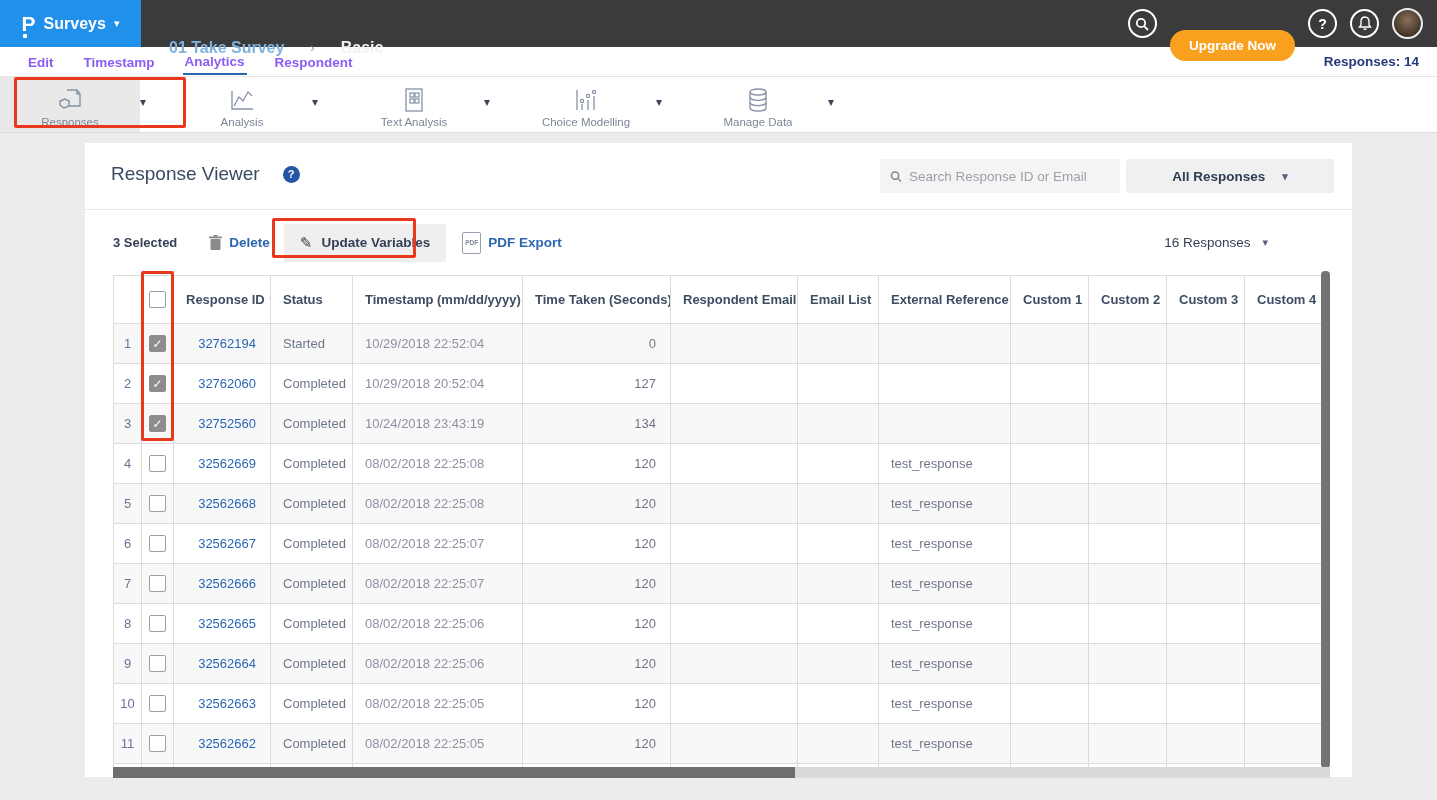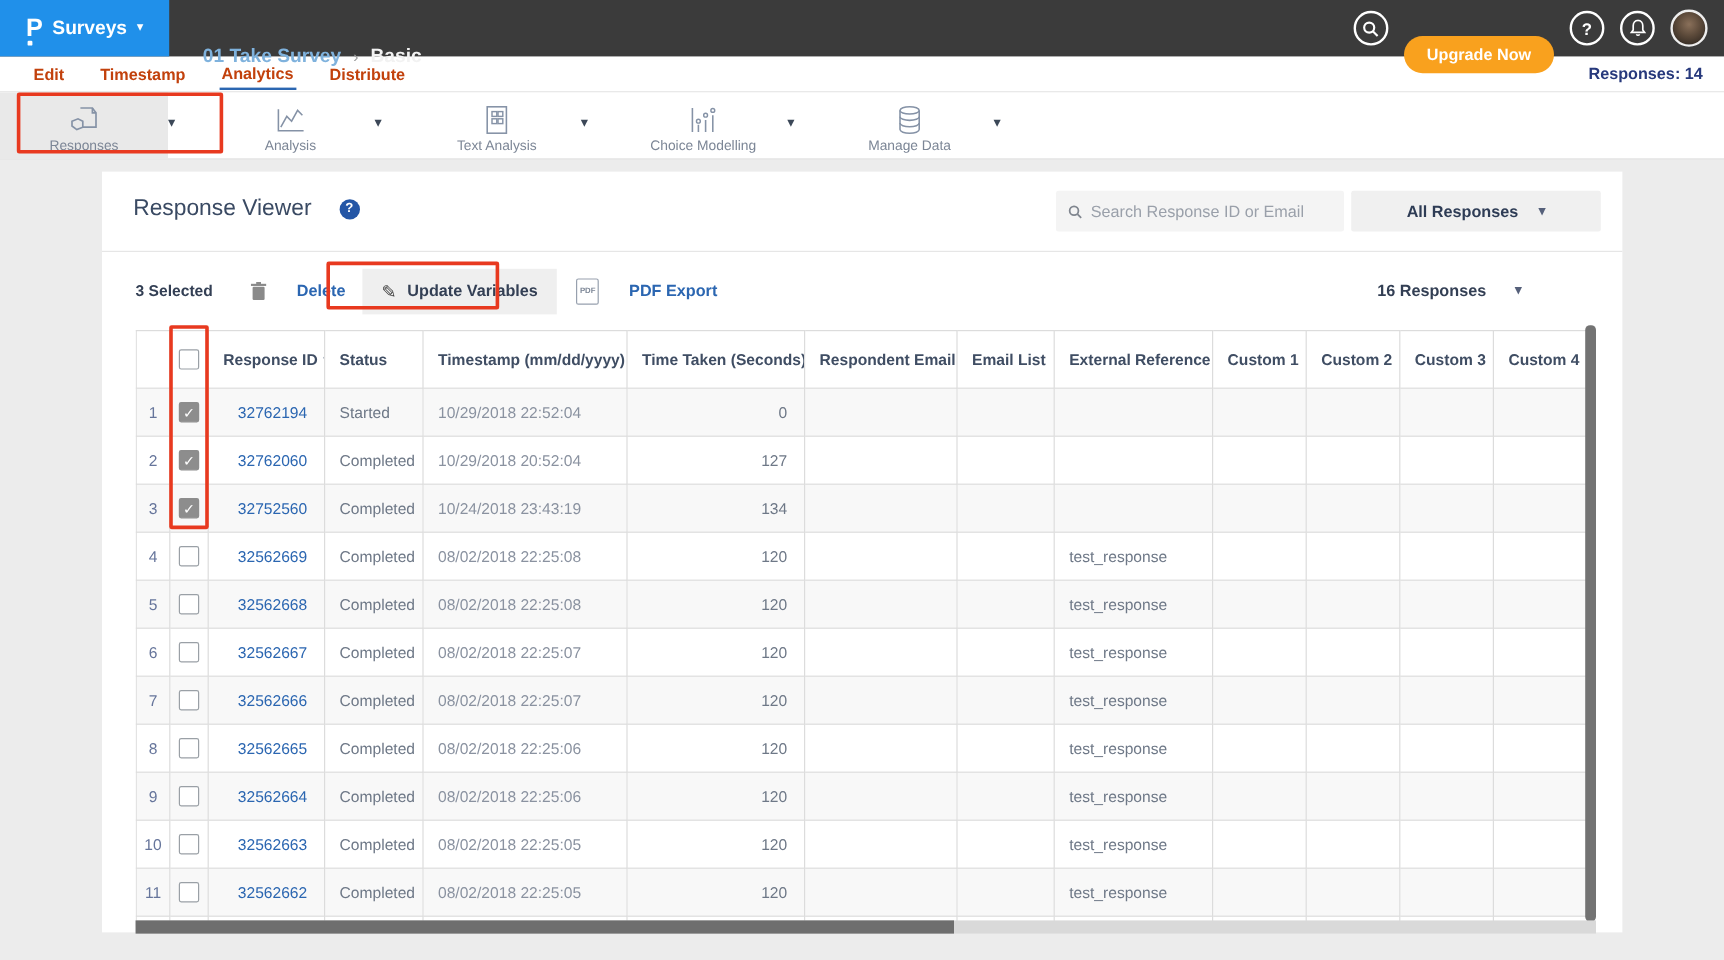--- a/index.html
+++ b/index.html
@@ -10,37 +10,37 @@
   .topbar { position:absolute; left:0; top:0; width:1437px; height:47px;
     background:#3b3b3b; display:flex; align-items:center; z-index:5; }
   .logo-area { width:141px; height:47px; background:#2090ea; display:flex;
     align-items:center; justify-content:center; gap:8px; cursor:pointer; }
   .logo-p { position:relative; color:#fff; font-size:21px; font-weight:700; line-height:1; }
   .logo-p::after { content:""; position:absolute; left:1px; bottom:-4px; width:4px; height:4px;
     background:#fff; border-radius:1px; }
   .logo-label { color:#fff; font-size:16px; font-weight:700; }
   .caret { font-size:11px; line-height:1; }
   .logo-area .caret { color:#fff; }
-  .crumbs { display:flex; align-items:center; gap:10px; margin-left:28px; font-size:16px;margin-top:48px; }
+  .crumbs { display:flex; align-items:center; gap:26px; margin-left:28px; font-size:16px;margin-top:48px; }
   .crumb-survey { color:#7fb2dd; font-weight:700; cursor:pointer; }
   .crumb-sep { color:#9b9b9b; font-size:13px; }
   .crumb-page { color:#f2f2f2; font-weight:700; }
   .topbar-right { margin-left:auto; display:flex; align-items:center; gap:13px; padding-right:14px; }
   .circle-btn { width:29px; height:29px; border:2px solid #fff; border-radius:50%;
     display:flex; align-items:center; justify-content:center; color:#fff;
     font-weight:700; font-size:14px; cursor:pointer; background:transparent; }
   .upgrade-btn { background:#f9a11e; color:#fff; font-weight:700; font-size:13.5px;
     border:none; border-radius:16px; padding:8px 19px; cursor:pointer;margin-top:44px; }
   .avatar { width:31px; height:31px; border-radius:50%; border:2px solid #eee; overflow:hidden;
     background:radial-gradient(circle at 50% 38%, #8a705a 0%, #5c4a3a 45%, #241f1b 100%); cursor:pointer; }
 
   
   .nav2 { position:absolute; left:0; top:47px; width:1437px; height:30px; background:#fff;
     display:flex; align-items:center; border-bottom:1px solid #e4e4e4; z-index:4; }
-  .nav-link { color:#c2410c; font-size:13.5px; font-weight:700; margin-left:26px;
+  .nav-link { color:#8b5cf6; font-size:13.5px; font-weight:700; margin-left:26px;
     padding:5px 2px 4px; cursor:pointer; }
   .nav-link.active { border-bottom:2px solid #2b66b1; }
   .nav-responses { margin-left:auto; margin-right:18px; color:#27397c; font-size:13.5px; font-weight:700; }
 
   
   .toolbar { position:absolute; left:0; top:77px; width:1437px; height:56px; background:#fff;
     border-bottom:1px solid #dcdcdc; display:flex; align-items:stretch; z-index:4; }
   .tool-item { width:172px; display:flex; align-items:center; cursor:pointer; }
   .tool-main { flex:1; display:flex; flex-direction:column; align-items:center; justify-content:center; gap:3px; padding-top:6px; }
   .tool-item.active .tool-main-wrap { background:#e9e9e9; }
@@ -63,32 +63,32 @@
   .search-box input::placeholder { color:#9aa0aa; }
   .filter-box { position:absolute; left:1041px; top:16px; width:208px; height:34px; background:#f0f0f0;
     border-radius:2px; display:flex; align-items:center; justify-content:center; gap:17px;
     font-size:13.5px; font-weight:700; color:#2e3c55; cursor:pointer; }
   .filter-box .caret { color:#55607a; }
   .card-divider { height:1px; background:#e6e6e6; }
 
   
   .action-bar { display:flex; align-items:center; height:65px; padding:0 0 0 28px; }
   .sel-label { font-size:13px; font-weight:700; color:#333f54; }
-  .act { display:flex; align-items:center; gap:25px; cursor:pointer; }
+  .act { display:flex; align-items:center; gap:7px; cursor:pointer; }
   .act-delete { margin-left:32px; }
   .blue-label { color:#2b66b1; font-size:13.5px; font-weight:700; }
   .uv-box { margin-left:14px; background:#efefef; height:38px; padding:0 16px; display:flex;
     align-items:center; gap:9px; cursor:pointer; }
   .uv-label { color:#333f54; font-size:13.5px; font-weight:700; }
   .pencil { font-size:15px; color:#3f3f3f; }
   .act-pdf { margin-left:16px; }
   .pdf-glyph { width:19px; height:22px; border:1.5px solid #97a0ae; border-radius:2px; position:relative;
     display:flex; align-items:center; justify-content:center; font-size:6.5px; font-weight:700; color:#7c8696; }
-  .resp-dd { margin-left:auto; margin-right:84px; display:flex; align-items:center; gap:24px;
-    color:#333f54; font-size:13.5px; font-weight:700; cursor:pointer; }
+  .resp-dd { margin-left:auto; margin-right:84px; display:flex; align-items:center; gap:12px;
+    color:#333f54; font-size:13.5px; font-weight:400; cursor:pointer; }
   .resp-dd .caret { color:#55607a; }
 
   
   .table-wrap { position:relative; margin-left:28px; width:1209px; height:497px; overflow:hidden; }
   table { border-collapse:collapse; table-layout:fixed; width:1209px; background:#fff; }
   th, td { border:1px solid #dcdcdc; font-size:13px; overflow:hidden; white-space:nowrap; }
   thead th { height:48px; color:#3f4d63; font-weight:700; text-align:left; padding:0 8px 0 12px; background:#fff; }
   tbody td { height:40px; color:#6e7887; padding:0 8px 0 12px; }
   tbody tr.stripe { background:#f8f8f8; }
   .sort { color:#a8b0bc; font-size:11px; margin-left:4px; }
@@ -146,21 +146,21 @@
         </svg>
     </div>
     <div class="avatar"></div>
   </div>
 </div>
 
 <div class="nav2">
   <span class="nav-link">Edit</span>
   <span class="nav-link">Timestamp</span>
   <span class="nav-link active">Analytics</span>
-  <span class="nav-link">Distribute</span>
+  <span class="nav-link">Respondent</span>
   <span class="nav-responses">Responses: 14</span>
 </div>
 
 <div class="toolbar">
   <div class="tool-item active">
     <div class="tool-main-wrap">
         <div class="tool-main">
       <span class="tool-icon">
         <svg width="28" height="26" viewBox="0 0 28 26">
               <path d="M11 3 L21 3 L24 7 L24 19 L13 19" fill="none" stroke="#8592a6" stroke-width="1.4"></path>

